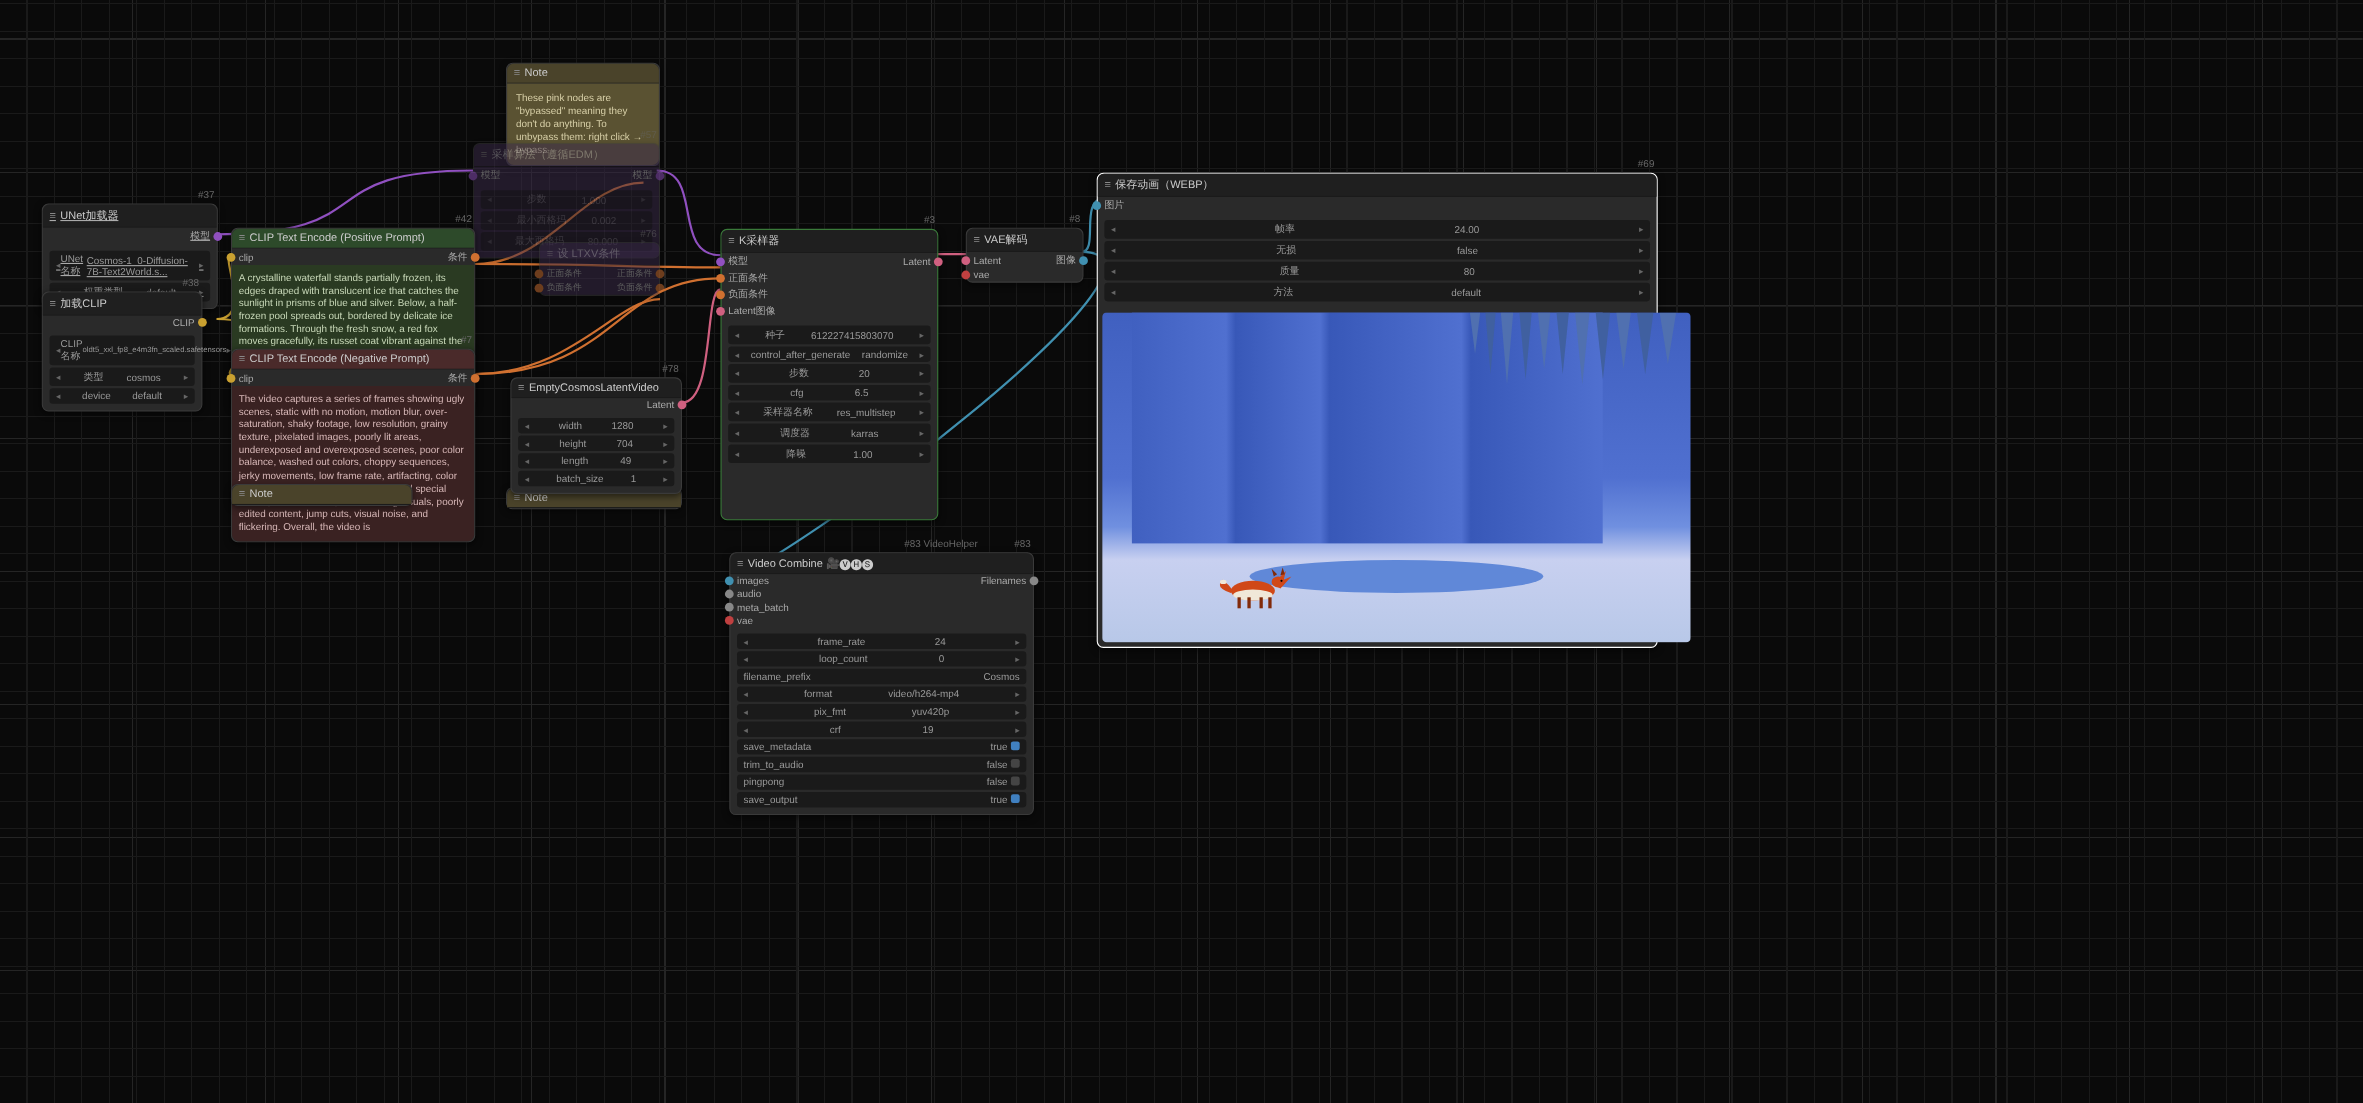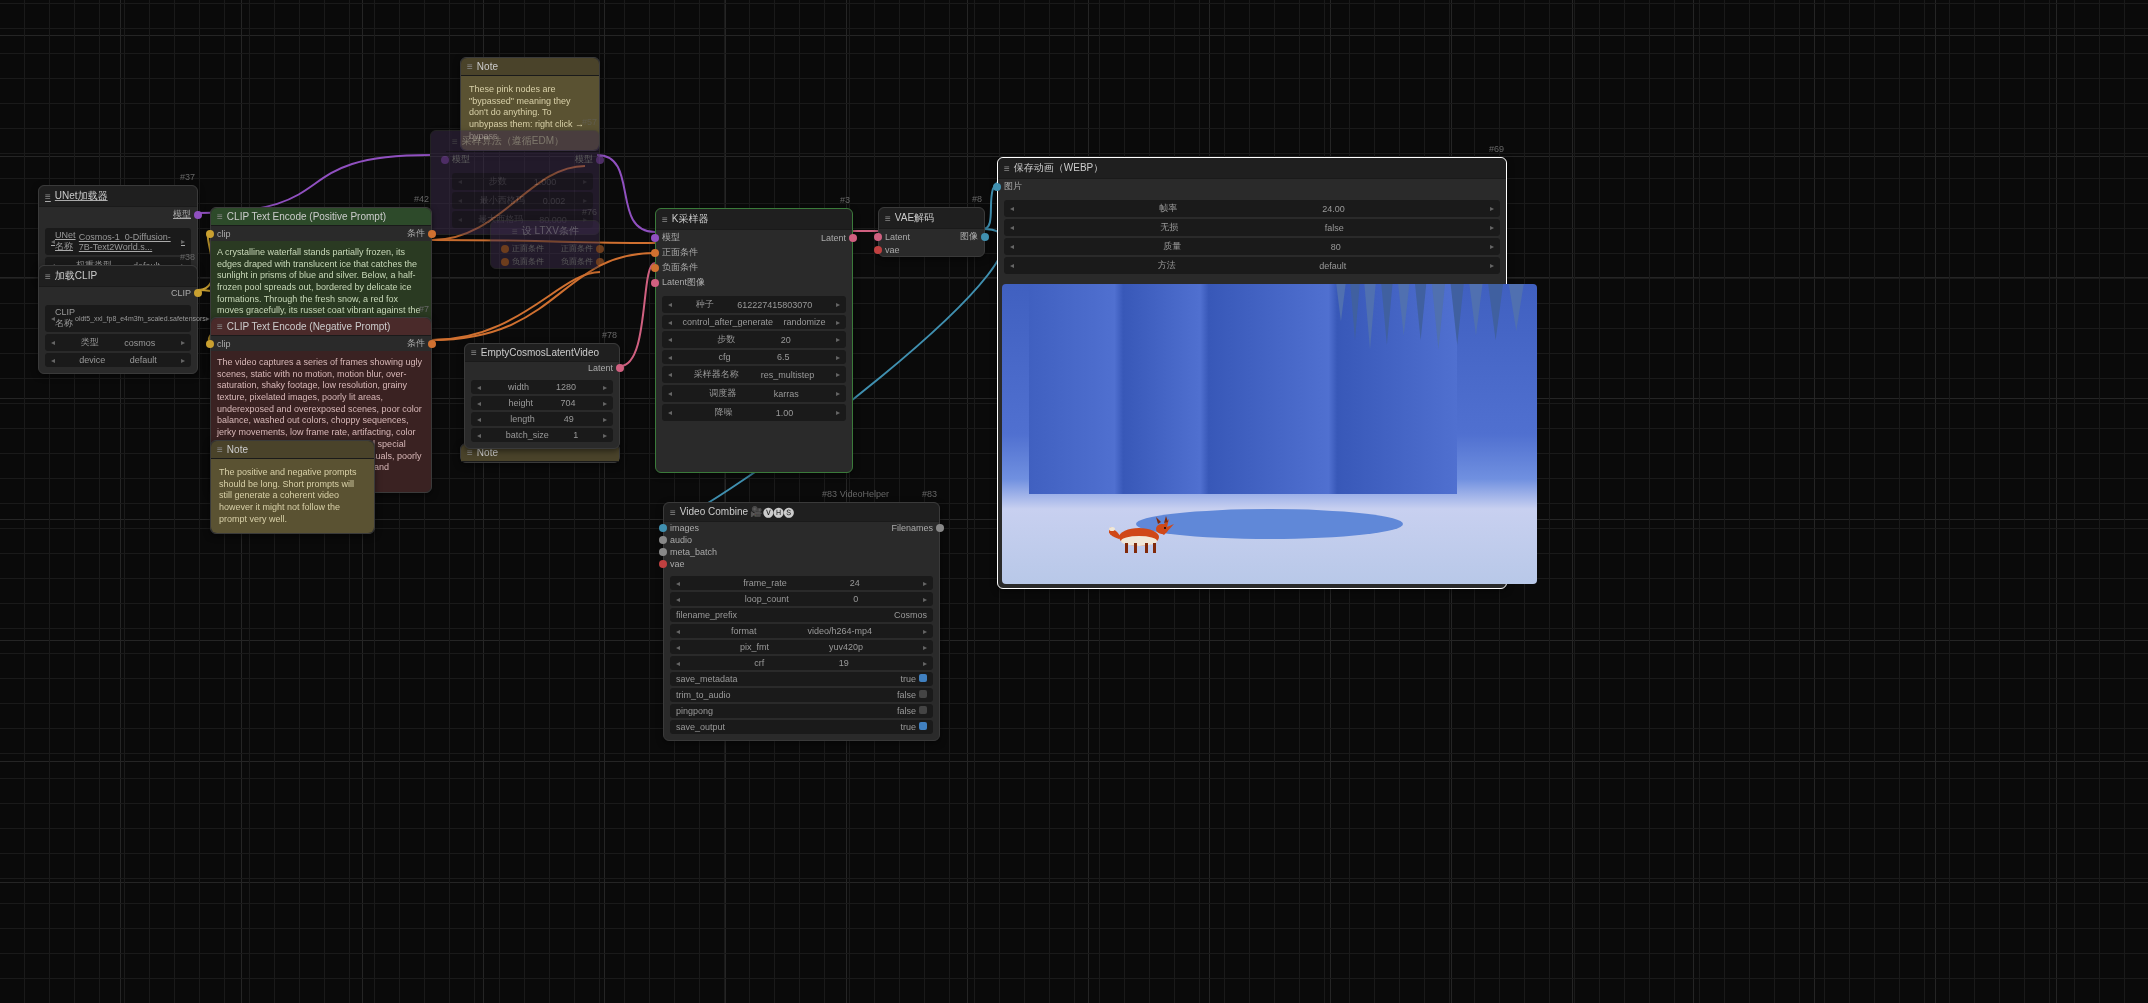--- a/index.html
+++ b/index.html
@@ -103,21 +103,20 @@
   color: #c8d8b8;
   padding: 6px;
   font-size: 9px;
   line-height: 1.3;
   border-radius: 0 0 6px 6px;
 }
 .prompt-text.neg { background: #3a2222; color: #d8b8b8; }
 .bypassed {
   opacity: 0.5;
   background: #3a2a4a;
-  padding-left: 15px;
 }
 .preview-image {
   position: absolute;
   border-radius: 4px;
   overflow: hidden;
 }
 .fox-scene {
   width: 100%;
   height: 100%;
   position: relative;
@@ -207,21 +206,21 @@
         </div>
     <div class="param-row">
           <span class="tri">◂</span>
           <span>权重类型</span>
           <span>default</span>
           <span class="tri">▸</span>
         </div>
   </div>
 </div>
 
-<div class="node" style="left:38px; top:265px; width:160px;">
+<div class="node" style="left:38px; top:265px; width:146px;">
   <div class="node-id">#38</div>
   <div class="node-title dark">
     <span class="burger">≡</span>
     <span>加载CLIP</span>
   </div>
   <div class="port-row">
         <span></span>
         <span>CLIP</span>
         <div class="port-dot right yellow"></div>
       </div>
@@ -337,21 +336,20 @@
         <div class="port-dot right orange"></div>
       </div>
   <div class="prompt-text neg">The video captures a series of frames showing ugly scenes, static with no motion, motion blur, over-saturation, shaky footage, low resolution, grainy texture, pixelated images, poorly lit areas, underexposed and overexposed scenes, poor color balance, washed out colors, choppy sequences, jerky movements, low frame rate, artifacting, color banding, unnatural transitions, outdated special effects, fake elements, unconvincing visuals, poorly edited content, jump cuts, visual noise, and flickering. Overall, the video is</div>
 </div>
 
 <div class="node" style="left:210px; top:440px; width:165px;">
   <div class="node-title brown">
     <span class="burger">≡</span>
     <span>Note</span>
   </div>
-  <div class="note-body">The positive and negative prompts should be long. Short prompts will still generate a coherent video however it might not follow the prompt very well.</div>
 </div>
 
 <div class="node" style="left:460px; top:443px; width:160px;">
   <div class="node-title brown">
     <span class="burger">≡</span>
     <span>Note</span>
   </div>
 </div>
 
 <div class="node" style="left:464px; top:343px; width:156px;">

